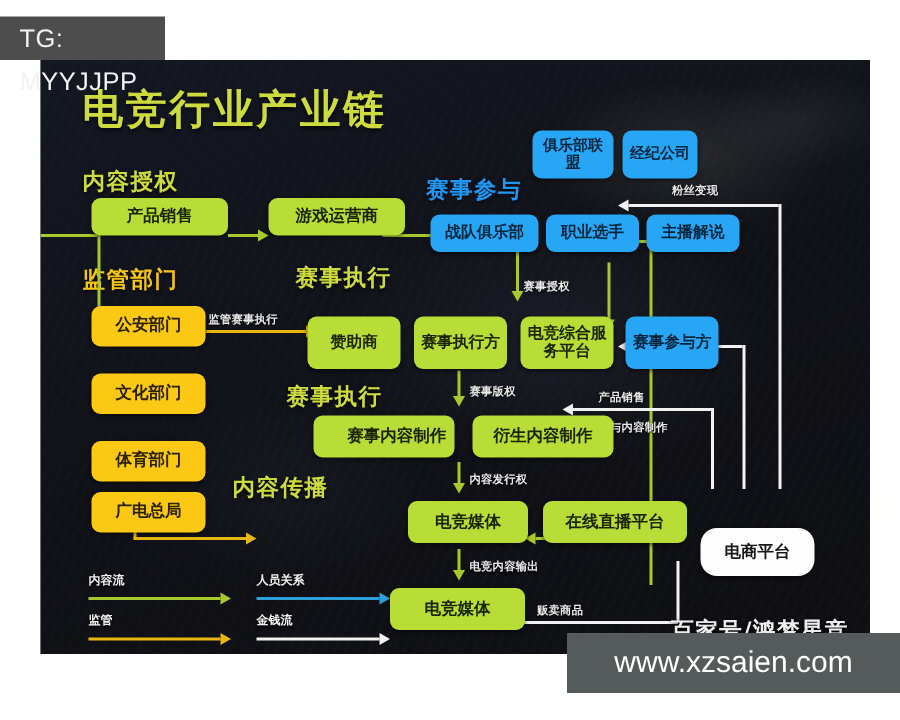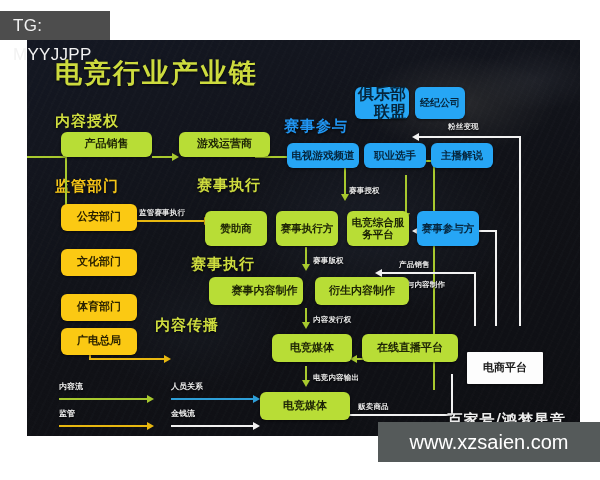--- a/index.html
+++ b/index.html
@@ -61,21 +61,21 @@
   
   .node{
     position:absolute;border-radius:6px;display:flex;align-items:center;
     justify-content:center;text-align:center;font-weight:bold;
     line-height:1.12;box-sizing:border-box;padding:1px 3px;
     box-shadow:0 1px 3px rgba(0,0,0,.55);
   }
   .n-green{background:#b8dd36;color:#1d2406;}
   .n-yellow{background:#fbc913;color:#2b2200;}
   .n-blue{background:#26a6f5;color:#06263d;}
-  .n-white{background:#fdfdfd;color:#191919;border-radius:1px;}
+  .n-white{background:#fdfdfd;color:#191919;border-radius:11px;}
 
   
   .ln{position:absolute;}
   .h-green{background:#a8c92e;height:2px;}
   .v-green{background:#a8c92e;width:2px;}
   .h-yellow{background:#e8b810;height:2px;}
   .v-yellow{background:#e8b810;width:2px;}
   .h-white{background:#f2f2f2;height:2px;}
   .v-white{background:#f2f2f2;width:2px;}
   .h-blue{background:#2e9fd8;height:2px;}
@@ -193,24 +193,24 @@
     <div class="edge-label" style="left:331px;top:362px;">贩卖商品</div>
 
     <div class="node n-green" style="left:34px;top:92px;width:91px;height:25px;font-size:11px;">产品销售</div>
     <div class="node n-green" style="left:152px;top:92px;width:91px;height:25px;font-size:11px;">游戏运营商</div>
 
     <div class="node n-yellow" style="left:34px;top:164px;width:76px;height:27px;font-size:11px;">公安部门</div>
     <div class="node n-yellow" style="left:34px;top:209px;width:76px;height:27px;font-size:11px;">文化部门</div>
     <div class="node n-yellow" style="left:34px;top:254px;width:76px;height:27px;font-size:11px;">体育部门</div>
     <div class="node n-yellow" style="left:34px;top:288px;width:76px;height:27px;font-size:11px;">广电总局</div>
 
-    <div class="node n-blue" style="left:328px;top:47px;width:54px;height:32px;font-size:16px;text-align:right;">俱乐部联盟</div>
+    <div class="node n-blue" style="left:328px;top:47px;width:54px;height:32px;font-size:10px;">俱乐部联盟</div>
     <div class="node n-blue" style="left:388px;top:47px;width:50px;height:32px;font-size:10px;">经纪公司</div>
 
-    <div class="node n-blue" style="left:260px;top:103px;width:72px;height:25px;font-size:10.5px;">电视游戏频道</div>
+    <div class="node n-blue" style="left:260px;top:103px;width:72px;height:25px;font-size:10.5px;">战队俱乐部</div>
     <div class="node n-blue" style="left:337px;top:103px;width:62px;height:25px;font-size:10.5px;">职业选手</div>
     <div class="node n-blue" style="left:404px;top:103px;width:62px;height:25px;font-size:10.5px;">主播解说</div>
 
     <div class="node n-green" style="left:178px;top:171px;width:62px;height:35px;font-size:10.5px;">赞助商</div>
     <div class="node n-green" style="left:249px;top:171px;width:62px;height:35px;font-size:10.5px;">赛事执行方</div>
     <div class="node n-green" style="left:320px;top:171px;width:62px;height:35px;font-size:10.5px;">电竞综合服务平台</div>
     <div class="node n-blue" style="left:390px;top:171px;width:62px;height:35px;font-size:10.5px;">赛事参与方</div>
 
     <div class="node n-green" style="left:182px;top:237px;width:94px;height:28px;font-size:11px;padding-left:20px;">赛事内容制作</div>
     <div class="node n-green" style="left:288px;top:237px;width:94px;height:28px;font-size:11px;">衍生内容制作</div>

